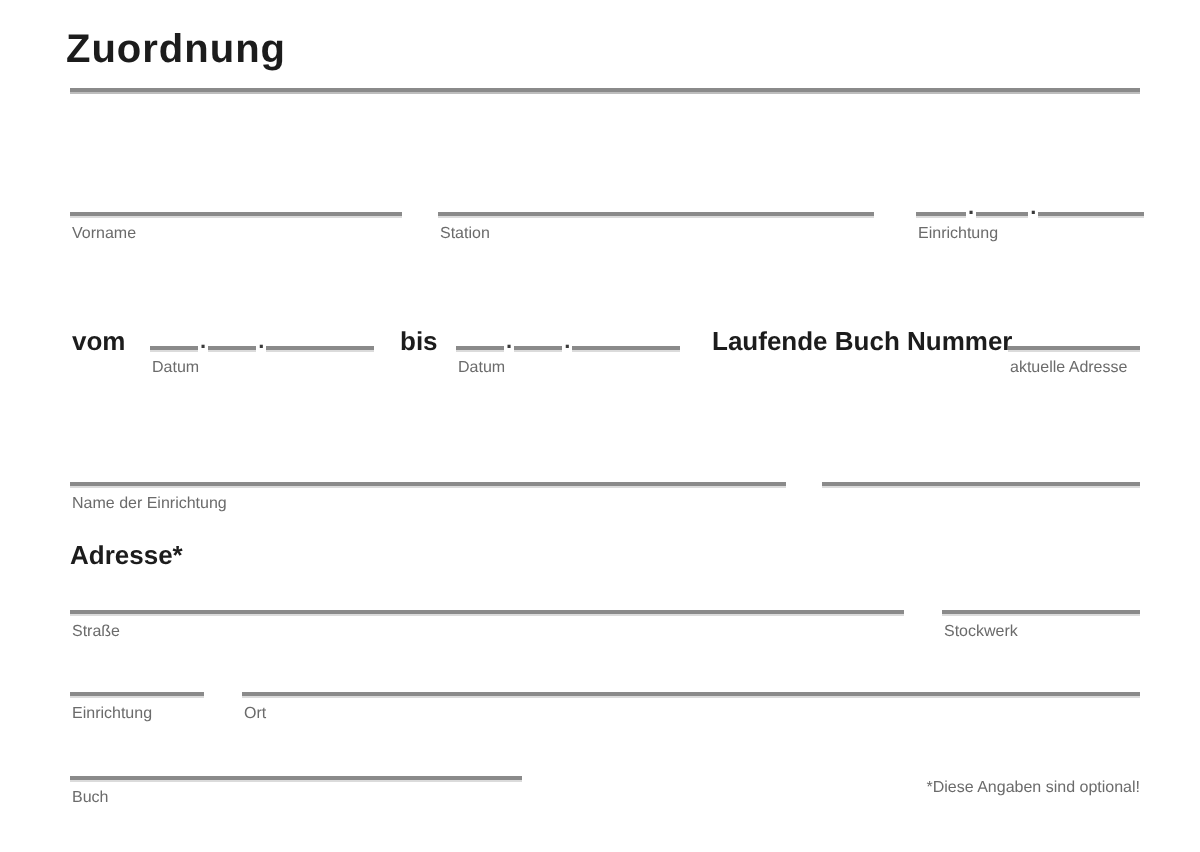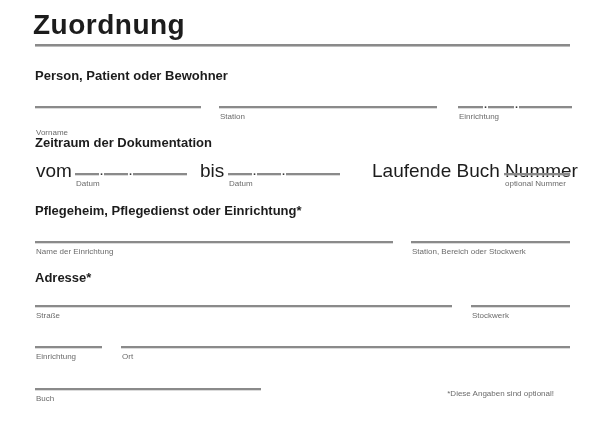--- a/index.html
+++ b/index.html
@@ -12,37 +12,37 @@
   .page{
     position:relative;
     width:600px;height:426px;
     background:#ffffff;
     font-family:"Liberation Sans", sans-serif;
     overflow:hidden;
   }
   .title{
     position:absolute;left:33px;top:10px;
     margin:0;
-    font-size:28px;line-height:30px;font-weight:bold;
+    font-size:20px;line-height:30px;font-weight:bold;
     color:var(--ink);letter-spacing:0.5px;
   }
   .title-rule{
     position:absolute;left:35px;top:44px;width:535px;height:2px;
     background:var(--line);
     box-shadow:0 1px 0 var(--line-hi);
   }
   .h{
     position:absolute;
     font-size:13px;line-height:14px;font-weight:bold;
     color:var(--ink);
     white-space:nowrap;
   }
   .bword{
     position:absolute;
-    font-size:19px;line-height:14px;font-weight:normal;
+    font-size:13px;line-height:14px;font-weight:bold;
     color:var(--ink);
     white-space:nowrap;
   }
   .blank{
     position:absolute;height:2px;
     background:var(--line);
     box-shadow:0 1px 0 rgba(189,189,189,.55);
   }
   .flabel{
     position:absolute;
@@ -59,52 +59,50 @@
     background:var(--line);
     box-shadow:0 1px 0 rgba(189,189,189,.55);
   }
   .seg-grow{flex:1;}
   .dot{
     font-size:11px;line-height:8px;font-weight:bold;
     color:#3a3a3a;
     padding:0 1px;
   }
   .note{
-    position:absolute;right:46px;top:389px;
+    position:absolute;right:30px;top:389px;
     font-size:8px;line-height:9px;
     color:var(--label);
     white-space:nowrap;
   }
 </style>
 </head>
 <body>
 
 <div class="page">
 
   <h1 class="title">Zuordnung</h1>
   <div class="title-rule"></div>
 
-  <div class="h" style="left:35px;top:69px">Person, Patient oder Bewohner</div>
 
   <div class="blank" style="left:35px;top:106px;width:166px"></div>
-  <div class="flabel" style="left:36px;top:128px">Vorname</div>
+  <div class="flabel" style="left:36px;top:112px">Vorname</div>
 
   <div class="blank" style="left:219px;top:106px;width:218px"></div>
   <div class="flabel" style="left:220px;top:112px">Station</div>
 
   <div class="dategroup" style="left:458px;top:96px;width:114px">
     <span class="seg" style="width:25px"></span>
     <span class="dot">.</span>
     <span class="seg" style="width:26px"></span>
     <span class="dot">.</span>
     <span class="seg seg-grow"></span>
   </div>
   <div class="flabel" style="left:459px;top:112px">Einrichtung</div>
 
-  <div class="h" style="left:35px;top:136px">Zeitraum der Dokumentation</div>
 
   <div class="bword" style="left:36px;top:164px">vom</div>
 
   <div class="dategroup" style="left:75px;top:163px;width:112px">
     <span class="seg" style="width:24px"></span>
     <span class="dot">.</span>
     <span class="seg" style="width:24px"></span>
     <span class="dot">.</span>
     <span class="seg seg-grow"></span>
   </div>
@@ -114,32 +112,30 @@
 
   <div class="dategroup" style="left:228px;top:163px;width:112px">
     <span class="seg" style="width:24px"></span>
     <span class="dot">.</span>
     <span class="seg" style="width:24px"></span>
     <span class="dot">.</span>
     <span class="seg seg-grow"></span>
   </div>
   <div class="flabel" style="left:229px;top:179px">Datum</div>
 
-  <div class="bword" style="left:372px;top:164px">Laufende Buch Nummer</div>
+  <div class="bword" style="left:356px;top:164px">Laufende Buch Nummer</div>
 
   <div class="blank" style="left:504px;top:173px;width:66px"></div>
-  <div class="flabel" style="left:505px;top:179px">optional Nummer</div>
+  <div class="flabel" style="left:505px;top:179px">aktuelle Adresse</div>
 
-  <div class="h" style="left:35px;top:204px">Pflegeheim, Pflegedienst oder Einrichtung*</div>
 
   <div class="blank" style="left:35px;top:241px;width:358px"></div>
   <div class="flabel" style="left:36px;top:247px">Name der Einrichtung</div>
 
   <div class="blank" style="left:411px;top:241px;width:159px"></div>
-  <div class="flabel" style="left:412px;top:247px">Station, Bereich oder Stockwerk</div>
 
   <div class="h" style="left:35px;top:271px">Adresse*</div>
 
   <div class="blank" style="left:35px;top:305px;width:417px"></div>
   <div class="flabel" style="left:36px;top:311px">Straße</div>
 
   <div class="blank" style="left:471px;top:305px;width:99px"></div>
   <div class="flabel" style="left:472px;top:311px">Stockwerk</div>
 
   <div class="blank" style="left:35px;top:346px;width:67px"></div>

